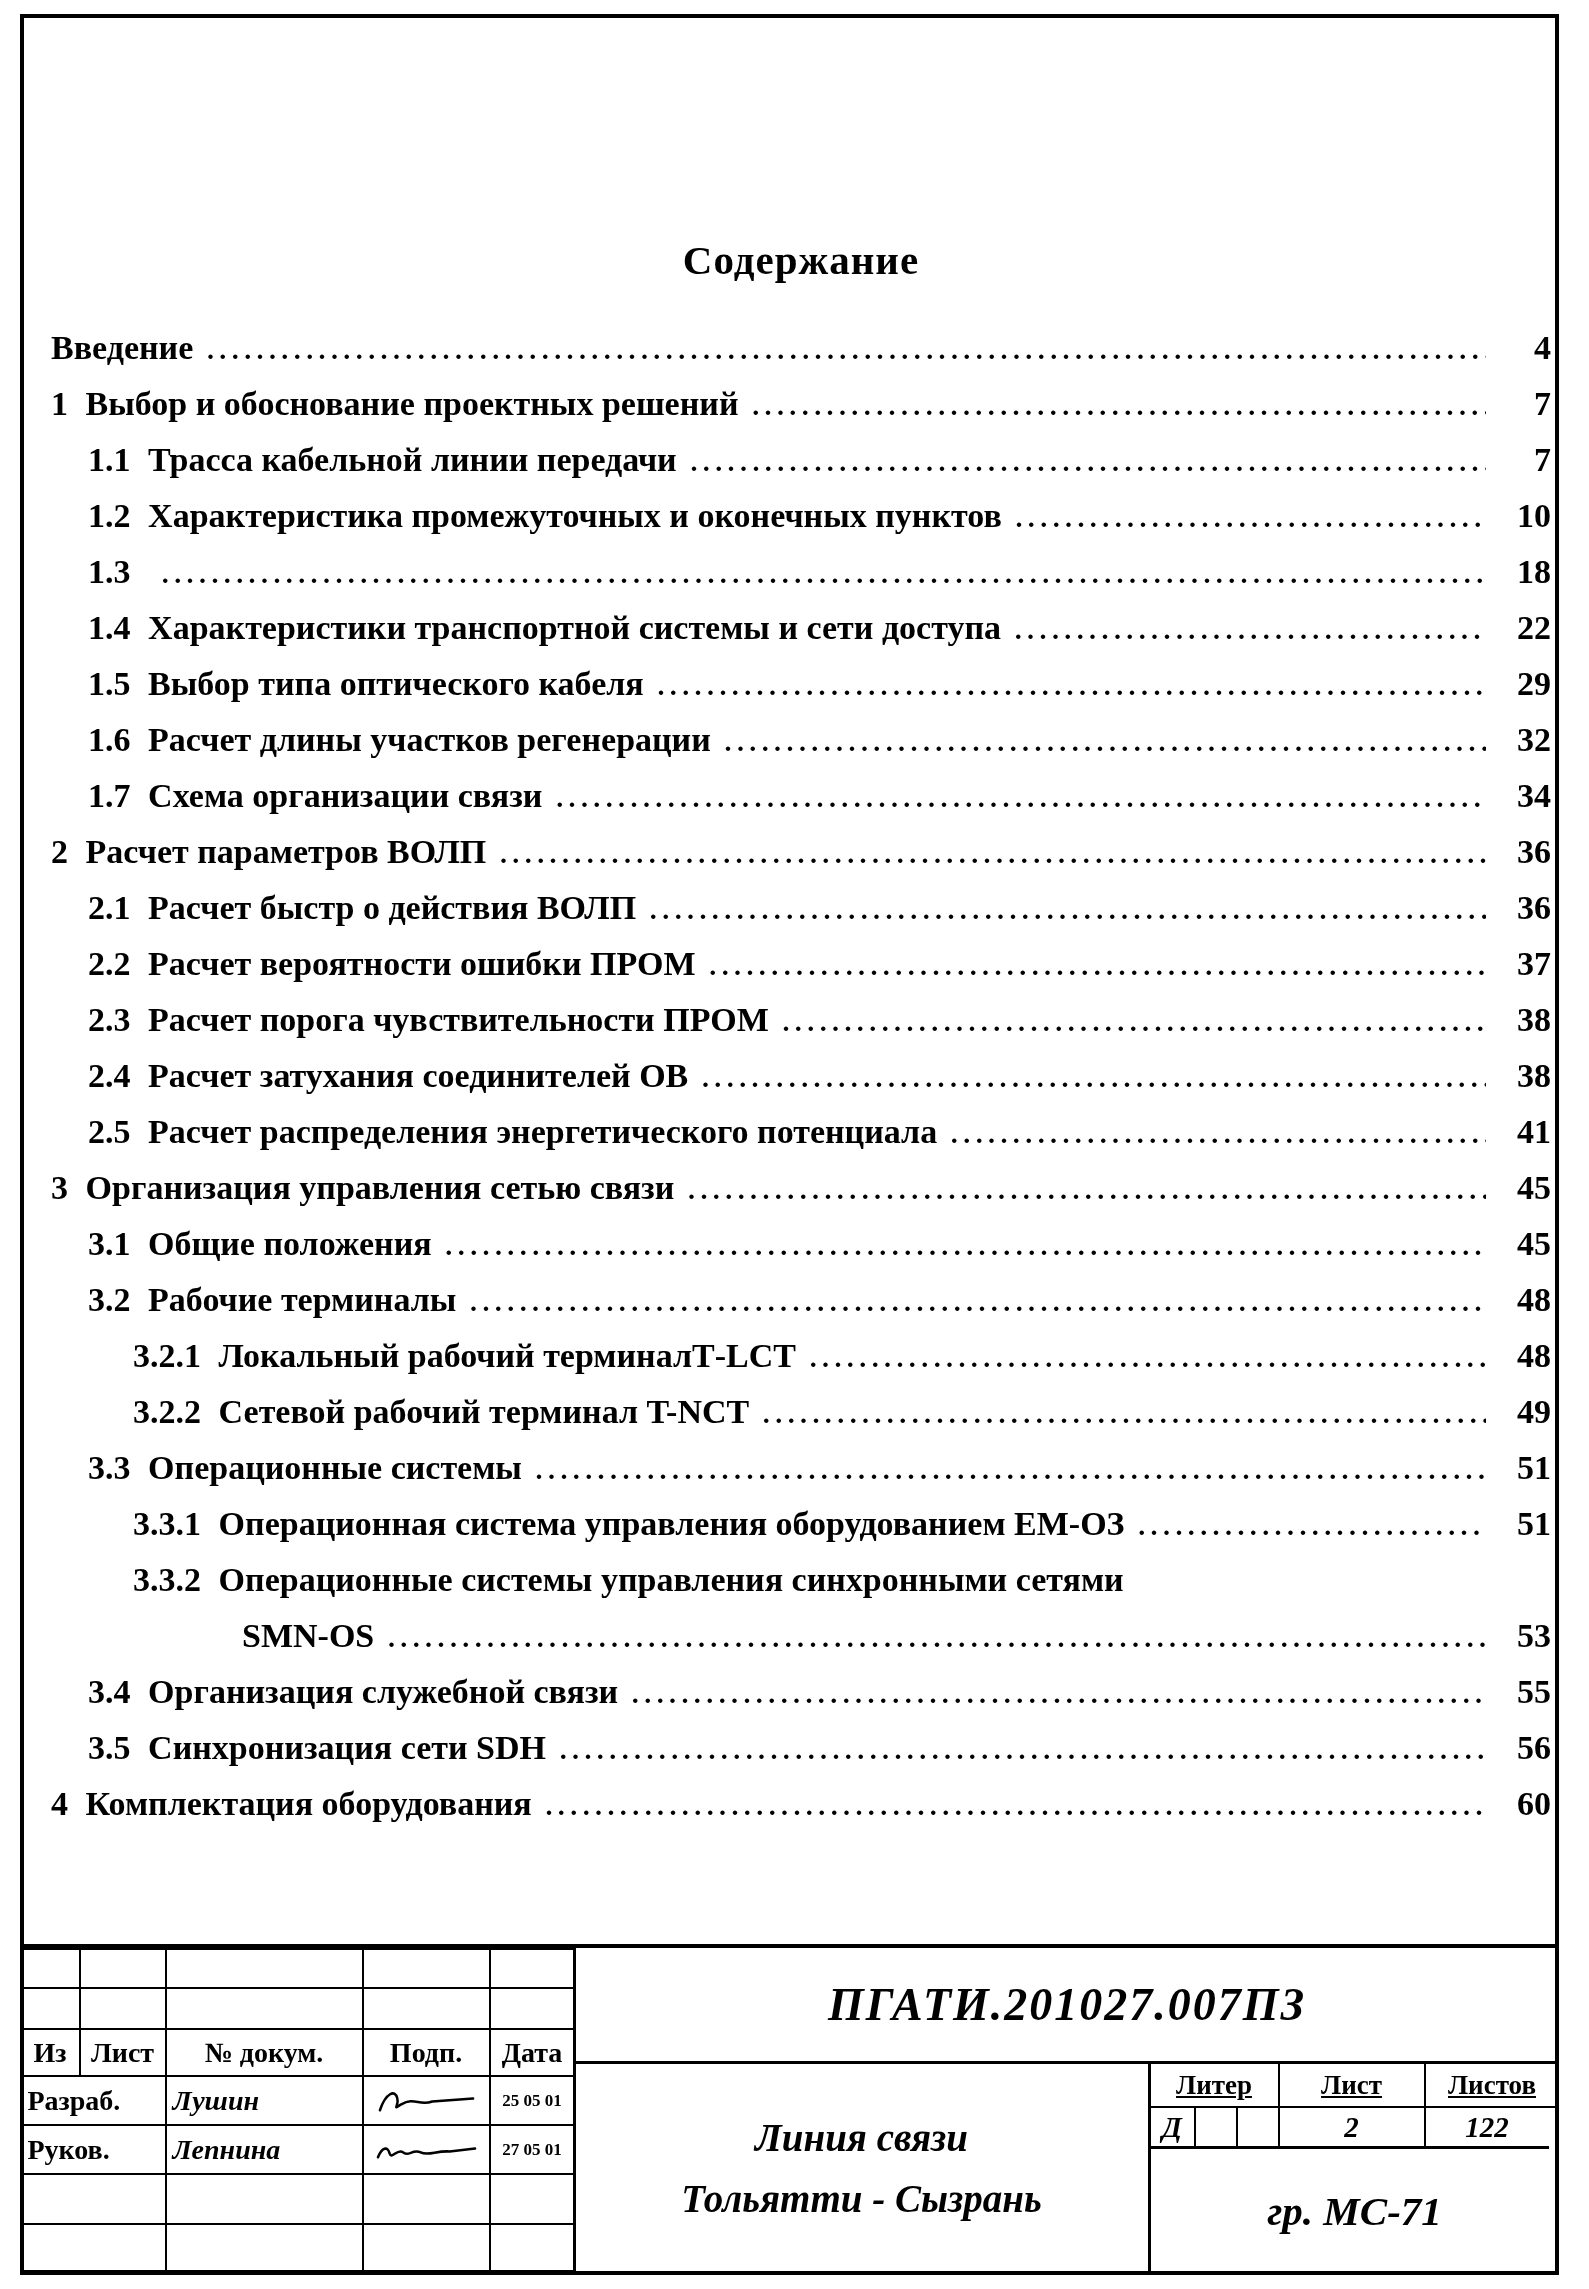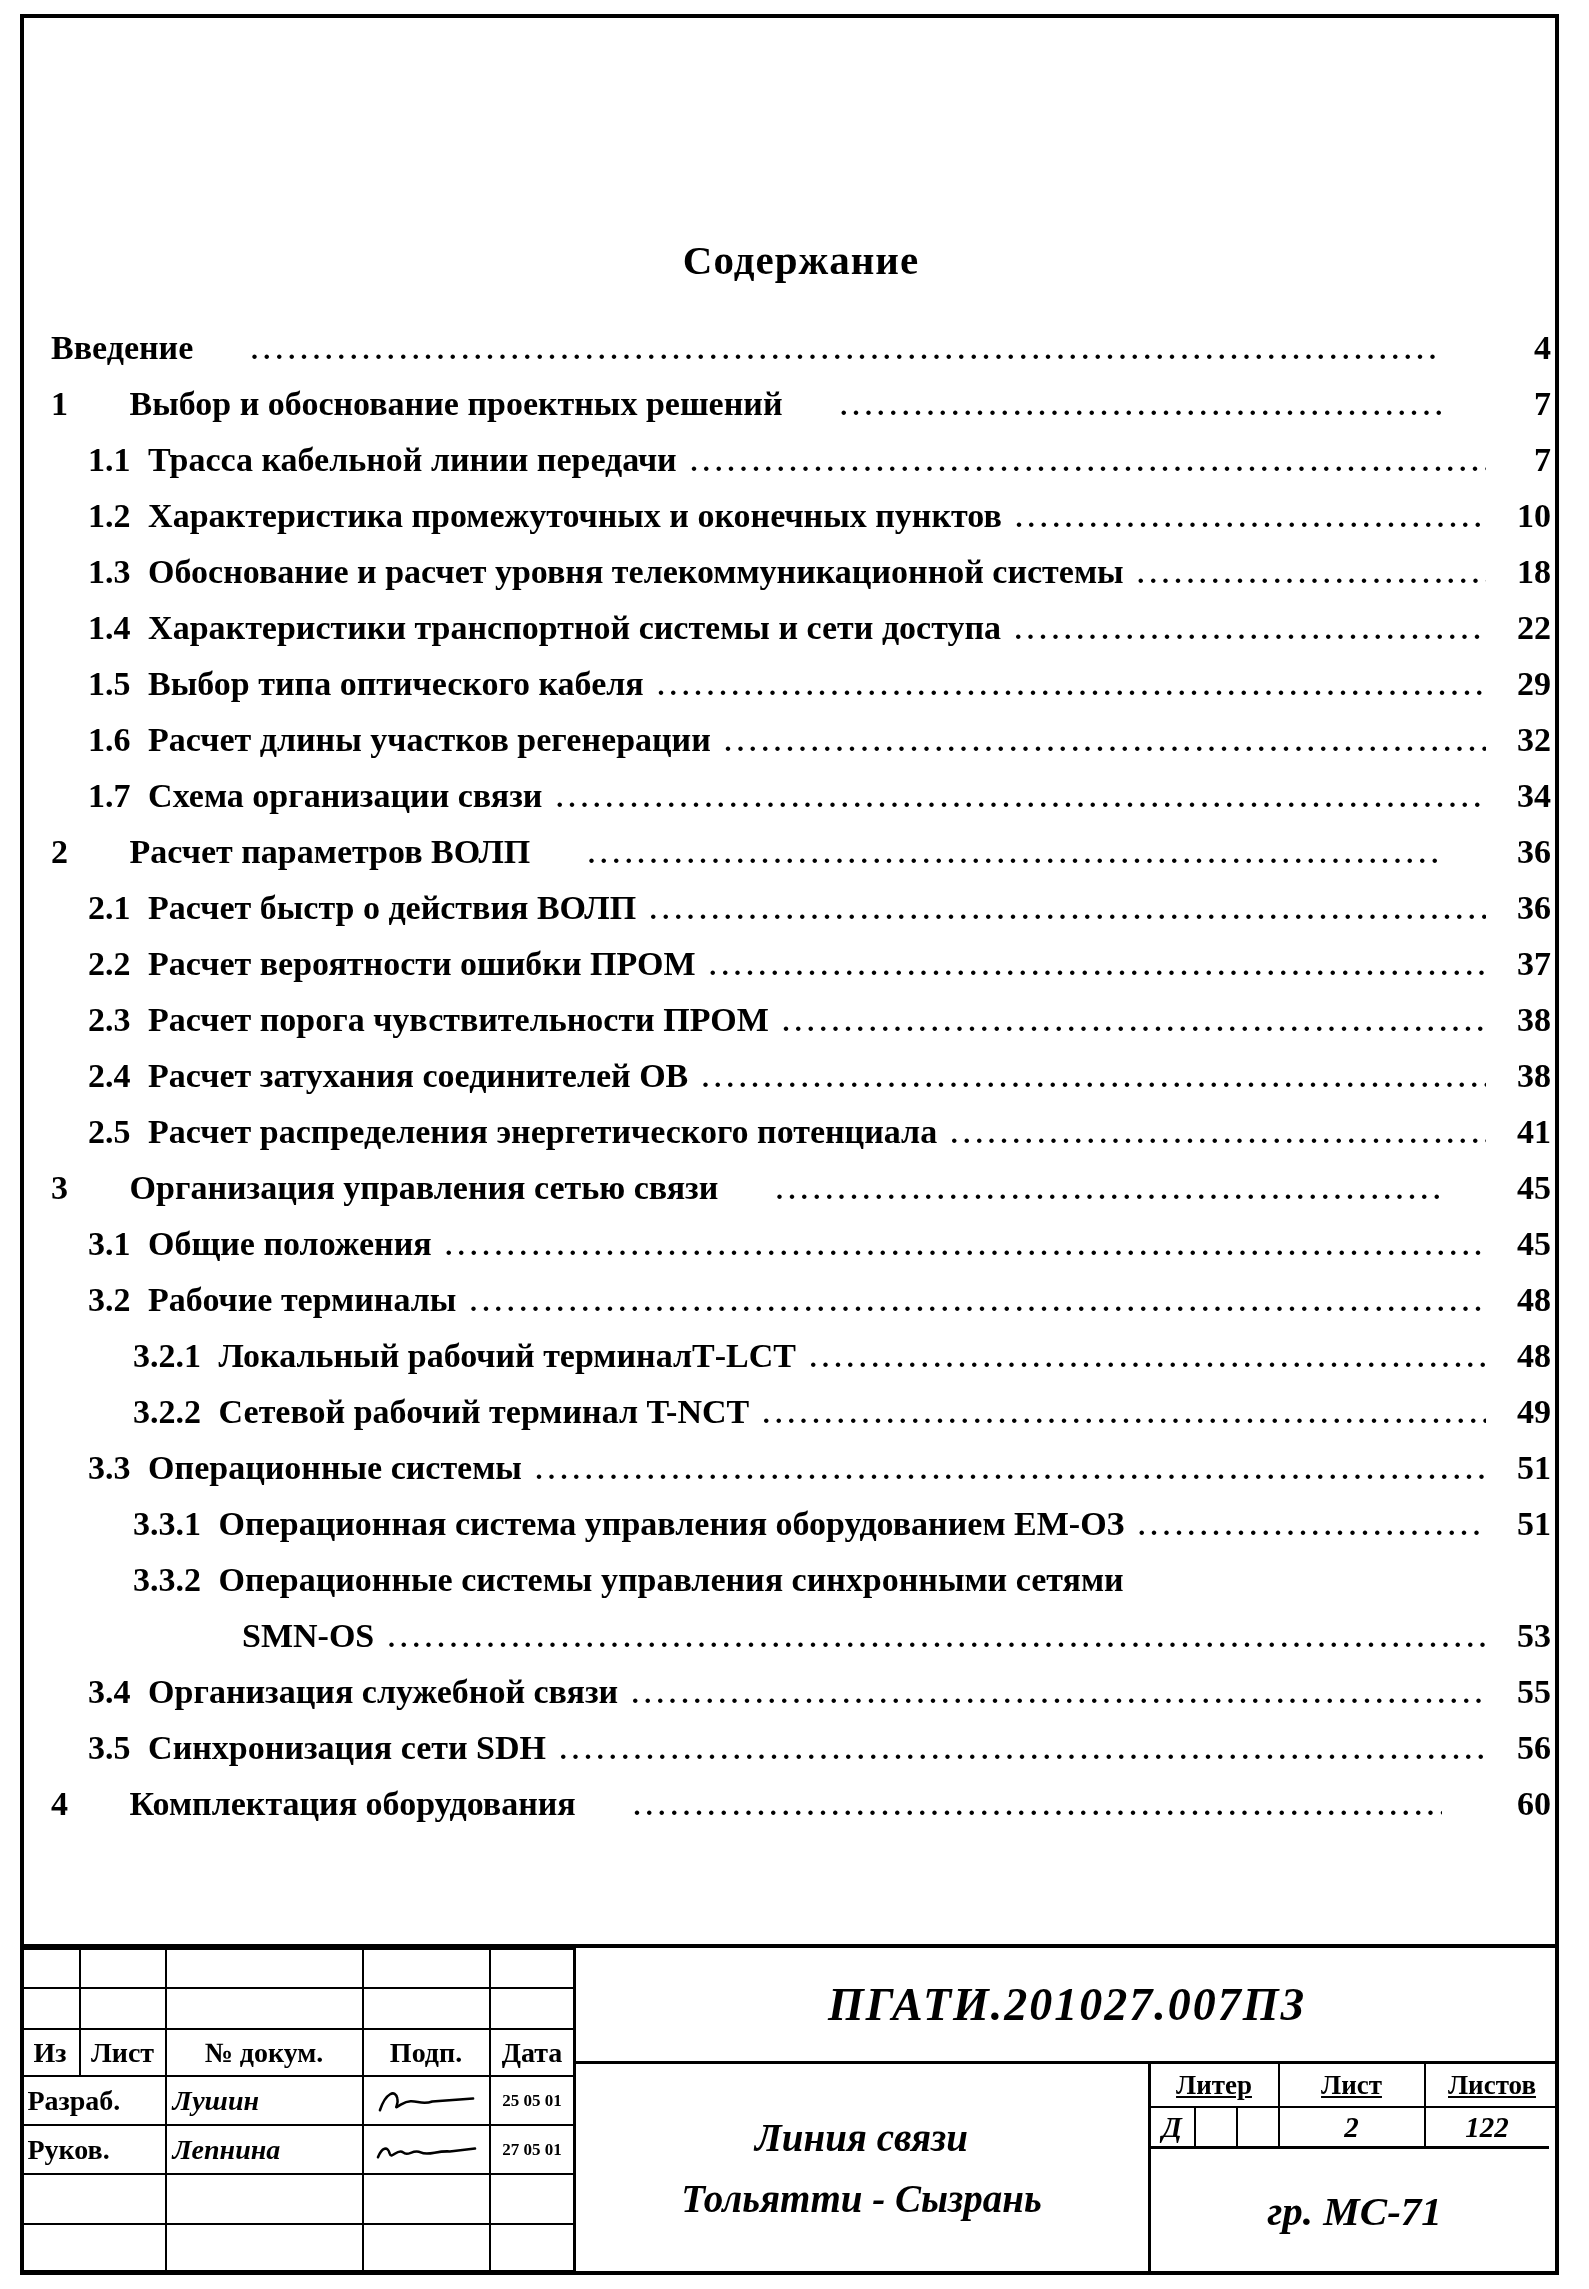--- a/index.html
+++ b/index.html
@@ -18,21 +18,21 @@
     position:absolute;left:51px;top:236px;width:1500px;
     text-align:center;font-size:41px;font-weight:bold;letter-spacing:1px;
   }
   .toc{
     position:absolute;left:51px;top:320px;width:1500px;
   }
   .toc-row{
     display:flex;align-items:baseline;height:56px;line-height:56px;
     font-size:34px;font-weight:600;white-space:nowrap;
   }
-  .toc-row.indent-0{padding-left:0;gap:44px;}
+  .toc-row.indent-0{padding-left:0;}
   .toc-row.indent-1{padding-left:37px;}
   .toc-row.indent-2{padding-left:82px;}
   .toc-row.indent-3{padding-left:191px;}
   .toc-num{margin-right:17.6px;}
   .leader{
     flex:1;overflow:hidden;white-space:nowrap;
     margin:0 7.8px 0 13.7px;
     font-size:28px;letter-spacing:5.4px;font-weight:600;
   }
   .toc-page{min-width:57px;text-align:right;}
@@ -125,21 +125,20 @@
 
   <div class="toc-row indent-1">
     <span class="toc-num">1.2</span>
     <span class="toc-text">Характеристика промежуточных и оконечных пунктов</span>
     <span class="leader">................................................................................................................................................................</span>
     <span class="toc-page">10</span>
   </div>
 
   <div class="toc-row indent-1">
     <span class="toc-num">1.3</span>
-    <span class="toc-text">Обоснование и расчет уровня телекоммуникационной системы</span>
     <span class="leader">................................................................................................................................................................</span>
     <span class="toc-page">18</span>
   </div>
 
   <div class="toc-row indent-1">
     <span class="toc-num">1.4</span>
     <span class="toc-text">Характеристики транспортной системы и сети доступа</span>
     <span class="leader">................................................................................................................................................................</span>
     <span class="toc-page">22</span>
   </div>

